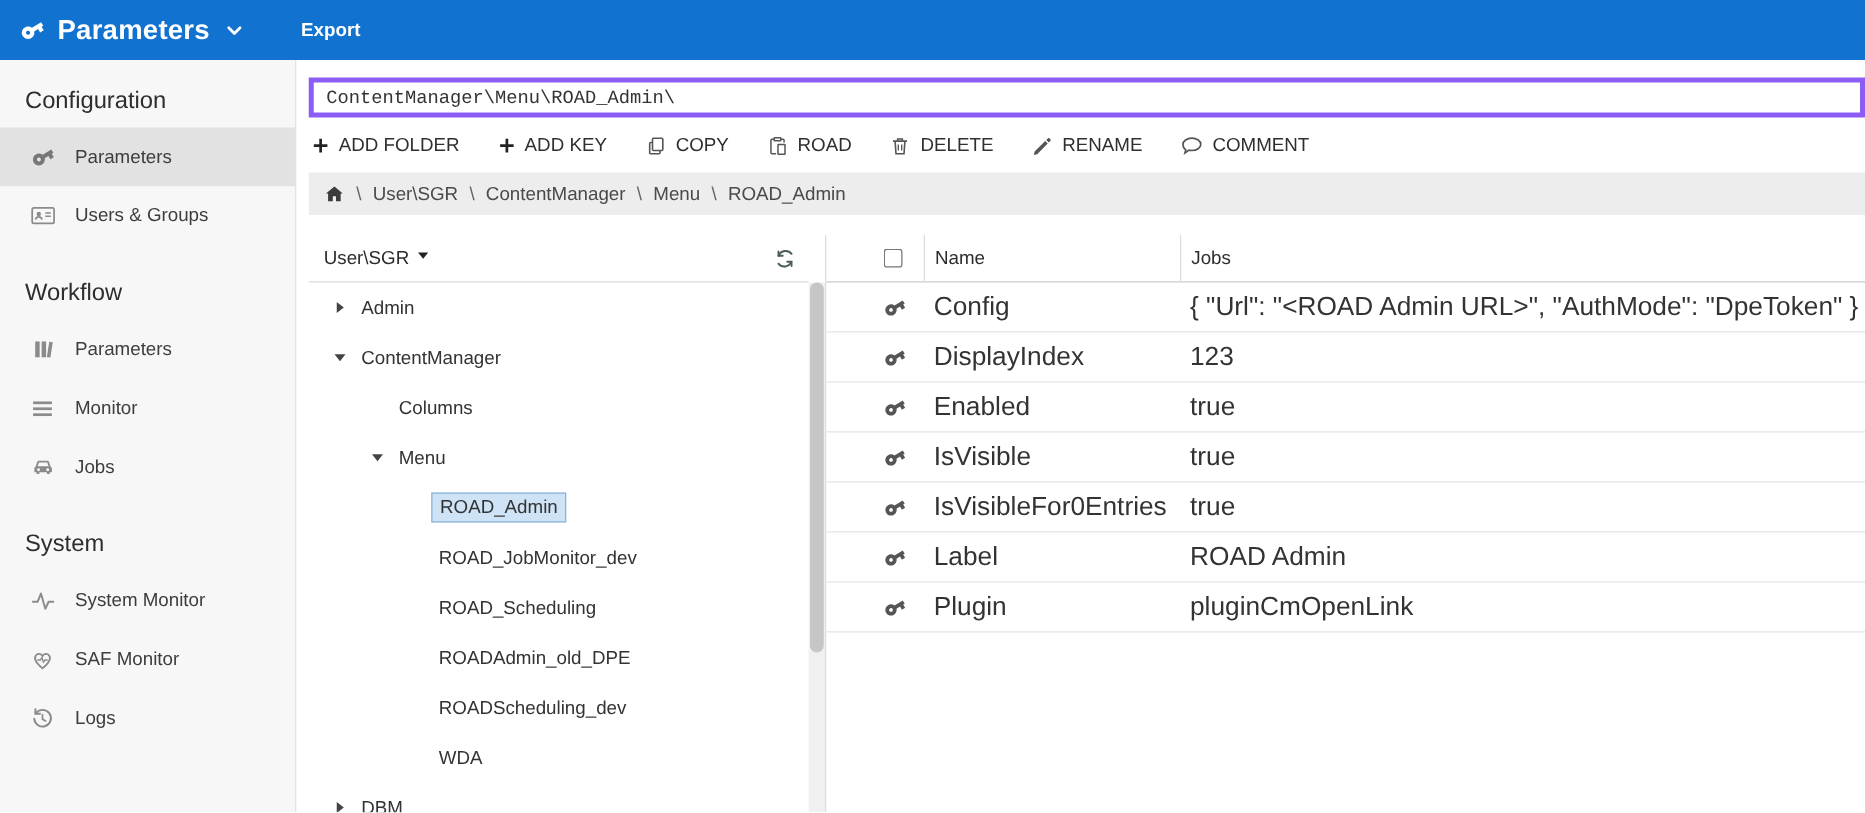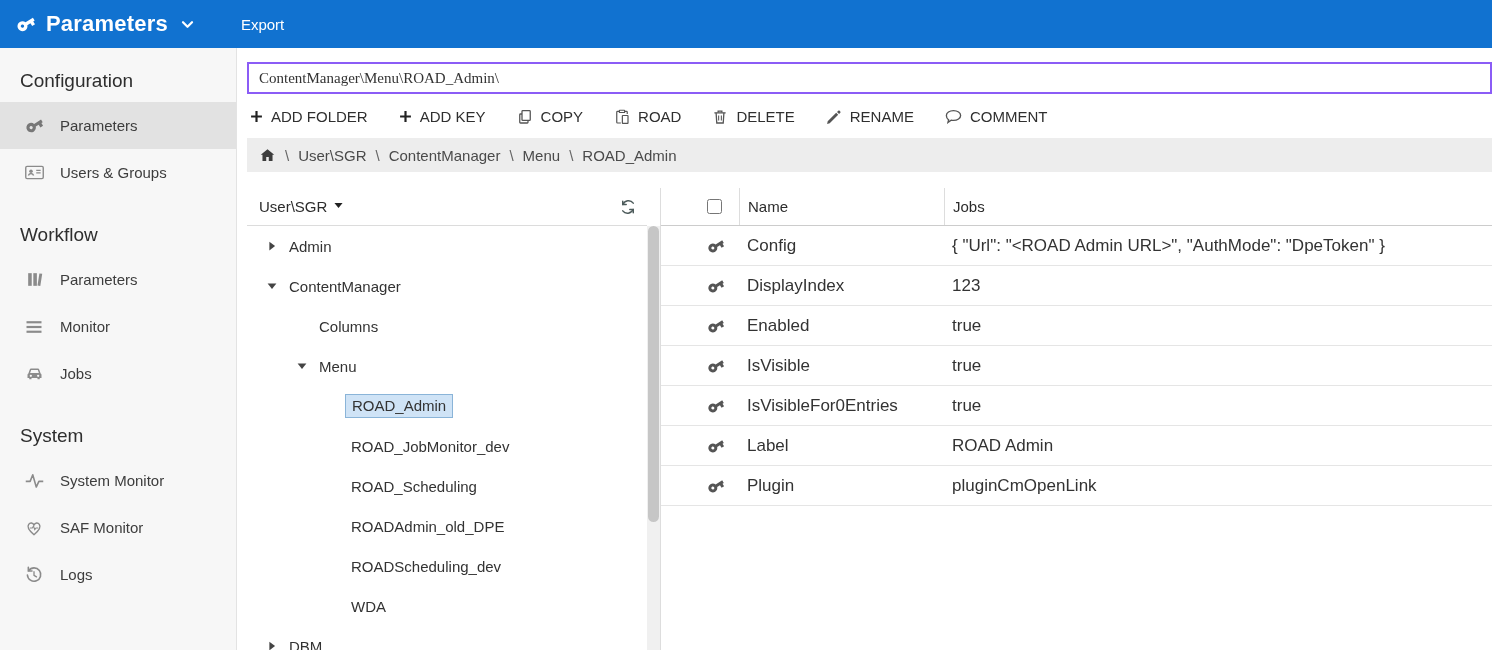--- a/index.html
+++ b/index.html
@@ -5,38 +5,38 @@
   * { margin:0; padding:0; box-sizing:border-box; }
   html,body { background:#fff; }
   body { font-family:"Liberation Sans", sans-serif; color:#333; }
   .app { width:1492px; height:650px; overflow:hidden; background:#fff; position:relative; }
 
   
   .topbar { height:48px; background:#1172d0; display:flex; align-items:center; padding:0 16px; gap:10px; color:#fff; }
   .topbar svg { display:block; }
   .topbar-title { font-size:22px; font-weight:700; letter-spacing:.2px; }
   .topbar-chevron { margin-left:2px; display:flex; align-items:center; }
-  .topbar-menu { margin-left:36px; font-size:15px; font-weight:400; cursor:pointer; }
+  .topbar-menu { margin-left:36px; font-size:15px; font-weight:700; cursor:pointer; }
 
   
   .body { display:flex; height:614px; }
 
   
   .sidebar { width:237px; flex-shrink:0; background:#f7f7f7; border-right:1px solid #e3e3e3; overflow:hidden; }
   .side-section-title { font-size:19px; color:#2e2e2e; padding:28px 0 10px 20px; }
   .side-section:first-child .side-section-title { padding-top:22px; }
   .side-item { height:47px; display:flex; align-items:center; gap:14px; padding-left:22px; font-size:15px; color:#3d3d3d; cursor:pointer; }
   .side-item.selected { background:#e2e2e2; }
   .side-item .icon { width:24px; display:flex; justify-content:center; color:#8b8b8b; }
   .side-item .icon svg { display:block; }
   .key-tilt svg { transform:rotate(-32deg); }
 
   
   .main { flex:1; display:flex; flex-direction:column; padding:14px 0 0 10px; overflow:hidden; }
-  .path-input { height:32px; width:100%; border:2px solid #8b5cf6; font-family:Liberation Serif, serif; font-size:15px; color:#333; padding:0 10px; outline:none; background:#fff; }
+  .path-input { height:32px; width:100%; border:4px solid #8b5cf6; font-family:Liberation Mono, monospace; font-size:15px; color:#333; padding:0 10px; outline:none; background:#fff; }
 
   .toolbar { display:flex; align-items:center; gap:30px; padding:13px 0 12px 2px; }
   .tool-btn { display:flex; align-items:center; gap:7px; font-size:15px; color:#2f2f2f; cursor:pointer; white-space:nowrap; }
   .tool-btn svg { display:block; color:#555; }
   .tool-btn .plus svg { color:#222; }
 
   .breadcrumb { background:#ededed; height:34px; flex-shrink:0; display:flex; align-items:center; gap:9px; font-size:15px; color:#4a4a4a; padding:0 12px; }
   .breadcrumb .crumb { cursor:pointer; }
   .breadcrumb .sep { color:#666; }
   .breadcrumb svg { display:block; color:#3c3c3c; }
@@ -61,21 +61,21 @@
   
   .vscroll { width:13px; flex-shrink:0; margin-top:38px; background:#f0f0f0; position:relative; }
   .vscroll-thumb { position:absolute; top:0; left:1px; width:11px; height:68%; background:#c6c6c6; border-radius:6px; cursor:pointer; }
 
   
   .table-pane { flex:1; border-left:1px solid #ddd; display:flex; flex-direction:column; overflow:hidden; background:#fff; }
   .trow { display:grid; grid-template-columns:78px 205px 1fr; align-items:center; }
   .table-header { height:38px; flex-shrink:0; border-bottom:1px solid #ccc; font-size:15px; color:#2c2c2c; }
   .table-header .th { border-left:1px solid #ddd; height:100%; display:flex; align-items:center; padding-left:8px;text-align:center; }
   .table-header .cb-cell { height:100%; display:flex; align-items:center; padding-left:46px; }
-  .table-row { height:40px; border-bottom:1px solid #e5e5e5; font-size:17px; color:#333; cursor:pointer; }
+  .table-row { height:40px; border-bottom:1px solid #e5e5e5; font-size:21px; color:#333; cursor:pointer; }
   .table-row .cell-name { padding-left:8px; }
   .table-row .cell-value { padding-left:8px; white-space:nowrap; overflow:hidden; }
   .row-key { padding-left:46px; color:#555; display:flex; }
   .cb { width:15px; height:15px; cursor:pointer; }
 </style>
 </head>
 <body>
 
 <div class="app">
 

